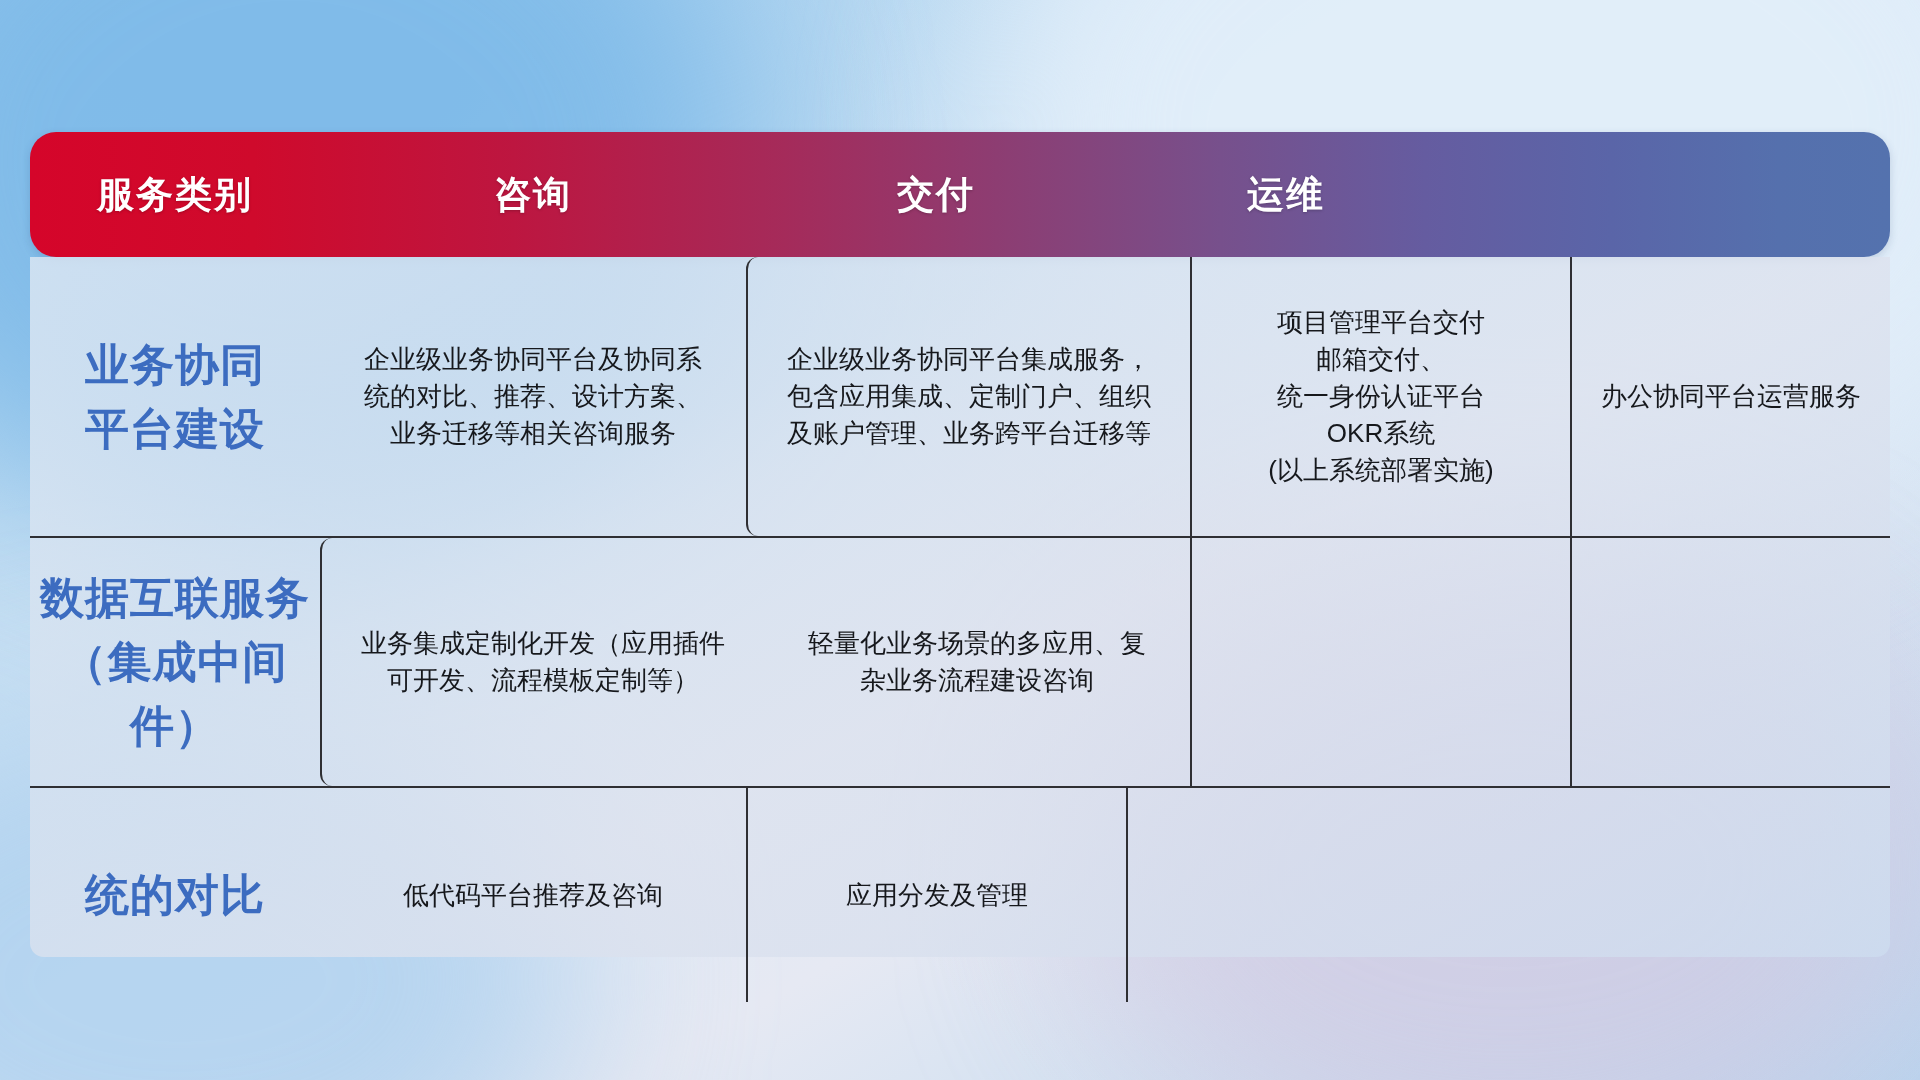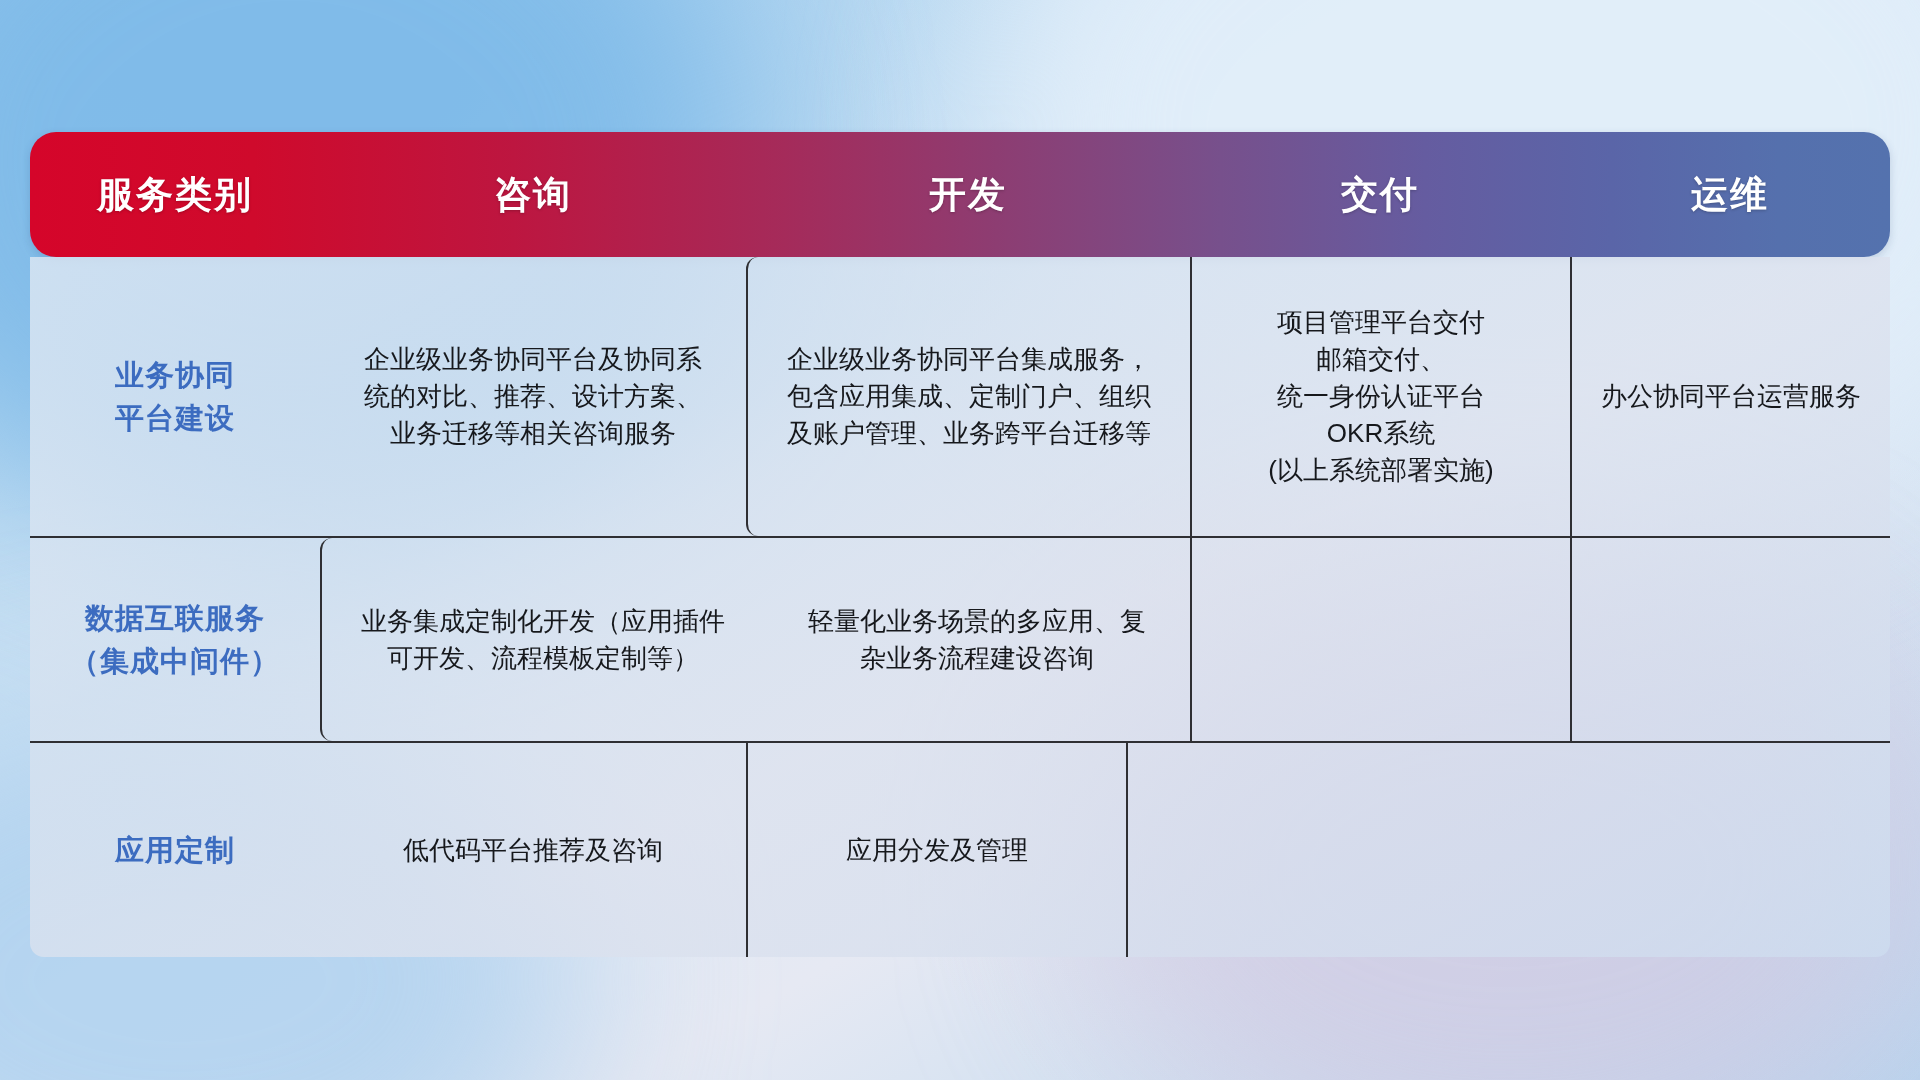--- a/index.html
+++ b/index.html
@@ -57,34 +57,34 @@
         rgba(221,226,238,0.80) 55%,
         rgba(214,223,238,0.78) 78%,
         rgba(206,222,240,0.72) 100%);
     border-bottom-left-radius:14px;border-bottom-right-radius:14px;
   }
   .row{
     position:relative;display:flex;align-items:center;
     box-sizing:border-box;
   }
   .row.r1{height:281px;border-bottom:2px solid #2f2f33;}
-  .row.r2{height:205px;border-bottom:2px solid #2f2f33;}
+  .row.r2{height:250px;border-bottom:2px solid #2f2f33;}
   .row.r3{height:214px;}
 
   .cell{
     box-sizing:border-box;
     height:100%;
     display:flex;align-items:center;justify-content:center;
     text-align:center;
     padding:0 0;
     font-size:26px;line-height:1.42;color:#16181c;
     white-space:pre-line;
   }
   .cell.cat{
-    color:#3c6cc0;font-weight:bold;font-size:29px;line-height:1.45;
+    color:#3c6cc0;font-weight:bold;font-size:44px;line-height:1.45;
     letter-spacing:1px;
   }
   
   .vrule{border-left:2px solid #2f2f33;}
 
   
   .c1{width:290px;}
   .c2{width:426px;}
   .c3{width:444px;border-radius:12px;}
   .c4{width:380px;}
@@ -104,21 +104,20 @@
   <div class="blob b1"></div>
   <div class="blob b2"></div>
   <div class="blob b3"></div>
   <div class="blob b4"></div>
 
   <div class="table-wrap">
 
     <div class="thead">
       <div class="hcell h1">服务类别</div>
       <div class="hcell h2">咨询</div>
-      <div class="hcell h3">开发</div>
       <div class="hcell h4">交付</div>
       <div class="hcell h5">运维</div>
     </div>
 
     <div class="tbody">
 
       <div class="row r1">
         <div class="cell cat c1">业务协同
 平台建设</div>
         <div class="cell c2">企业级业务协同平台及协同系
@@ -140,21 +139,21 @@
 （集成中间件）</div>
         <div class="cell c3 vrule">业务集成定制化开发（应用插件
 可开发、流程模板定制等）</div>
         <div class="cell c2">轻量化业务场景的多应用、复
 杂业务流程建设咨询</div>
         <div class="cell c4 vrule"></div>
         <div class="cell c5 vrule"></div>
       </div>
 
       <div class="row r3">
-        <div class="cell cat c1">应用定制</div>
+        <div class="cell cat c1">统的对比</div>
         <div class="cell c2">低代码平台推荐及咨询</div>
         <div class="cell c4 vrule">应用分发及管理</div>
         <div class="cell c5 vrule"></div>
       </div>
 
     </div>
   </div>
 </div>
 
 </body></html>

